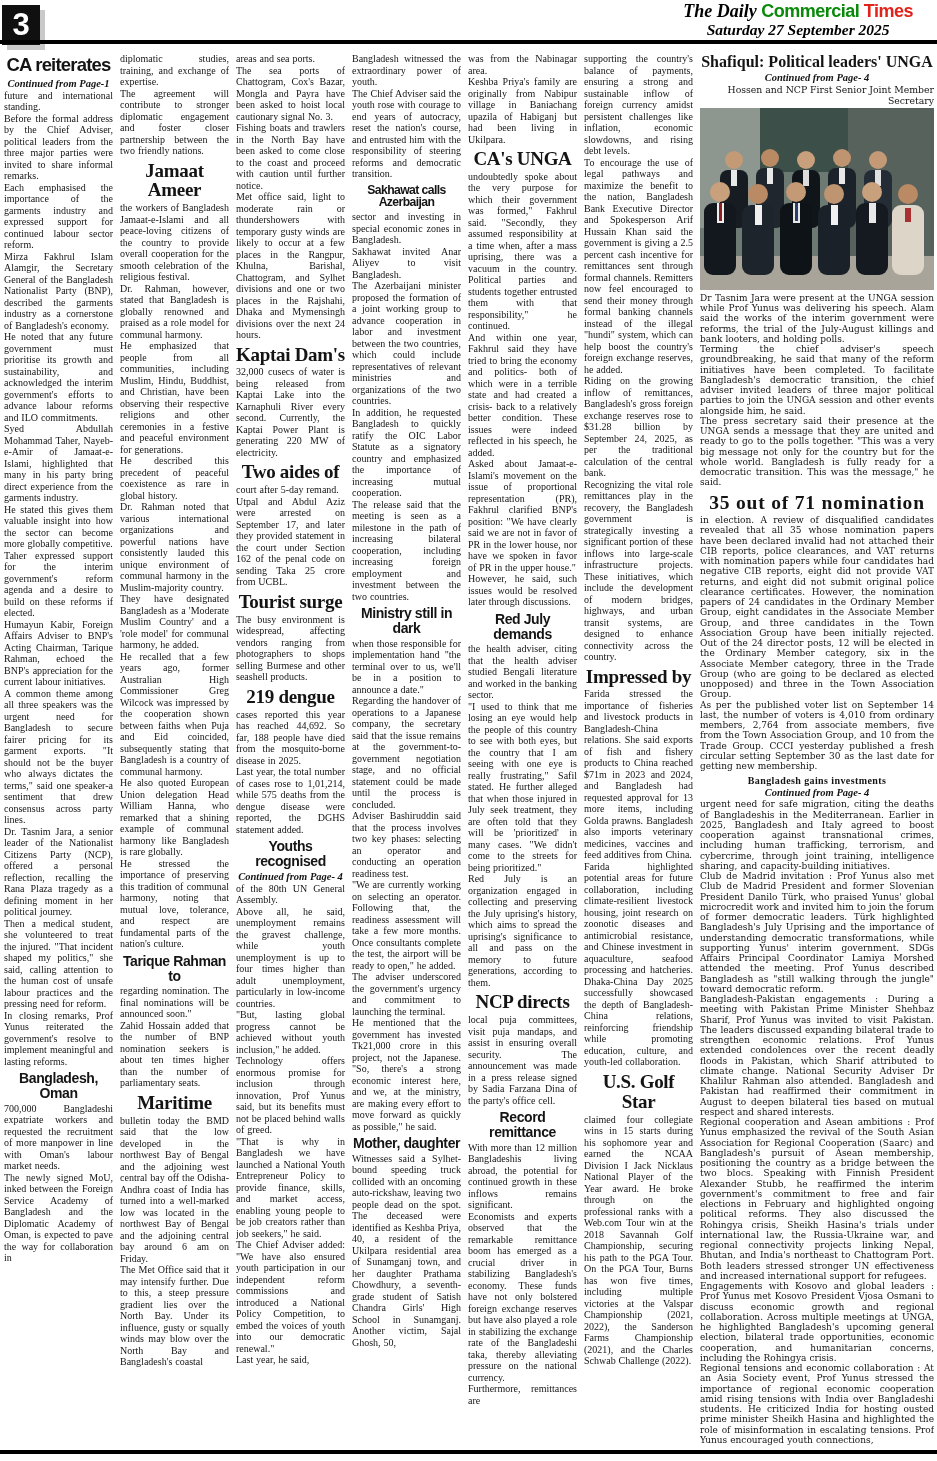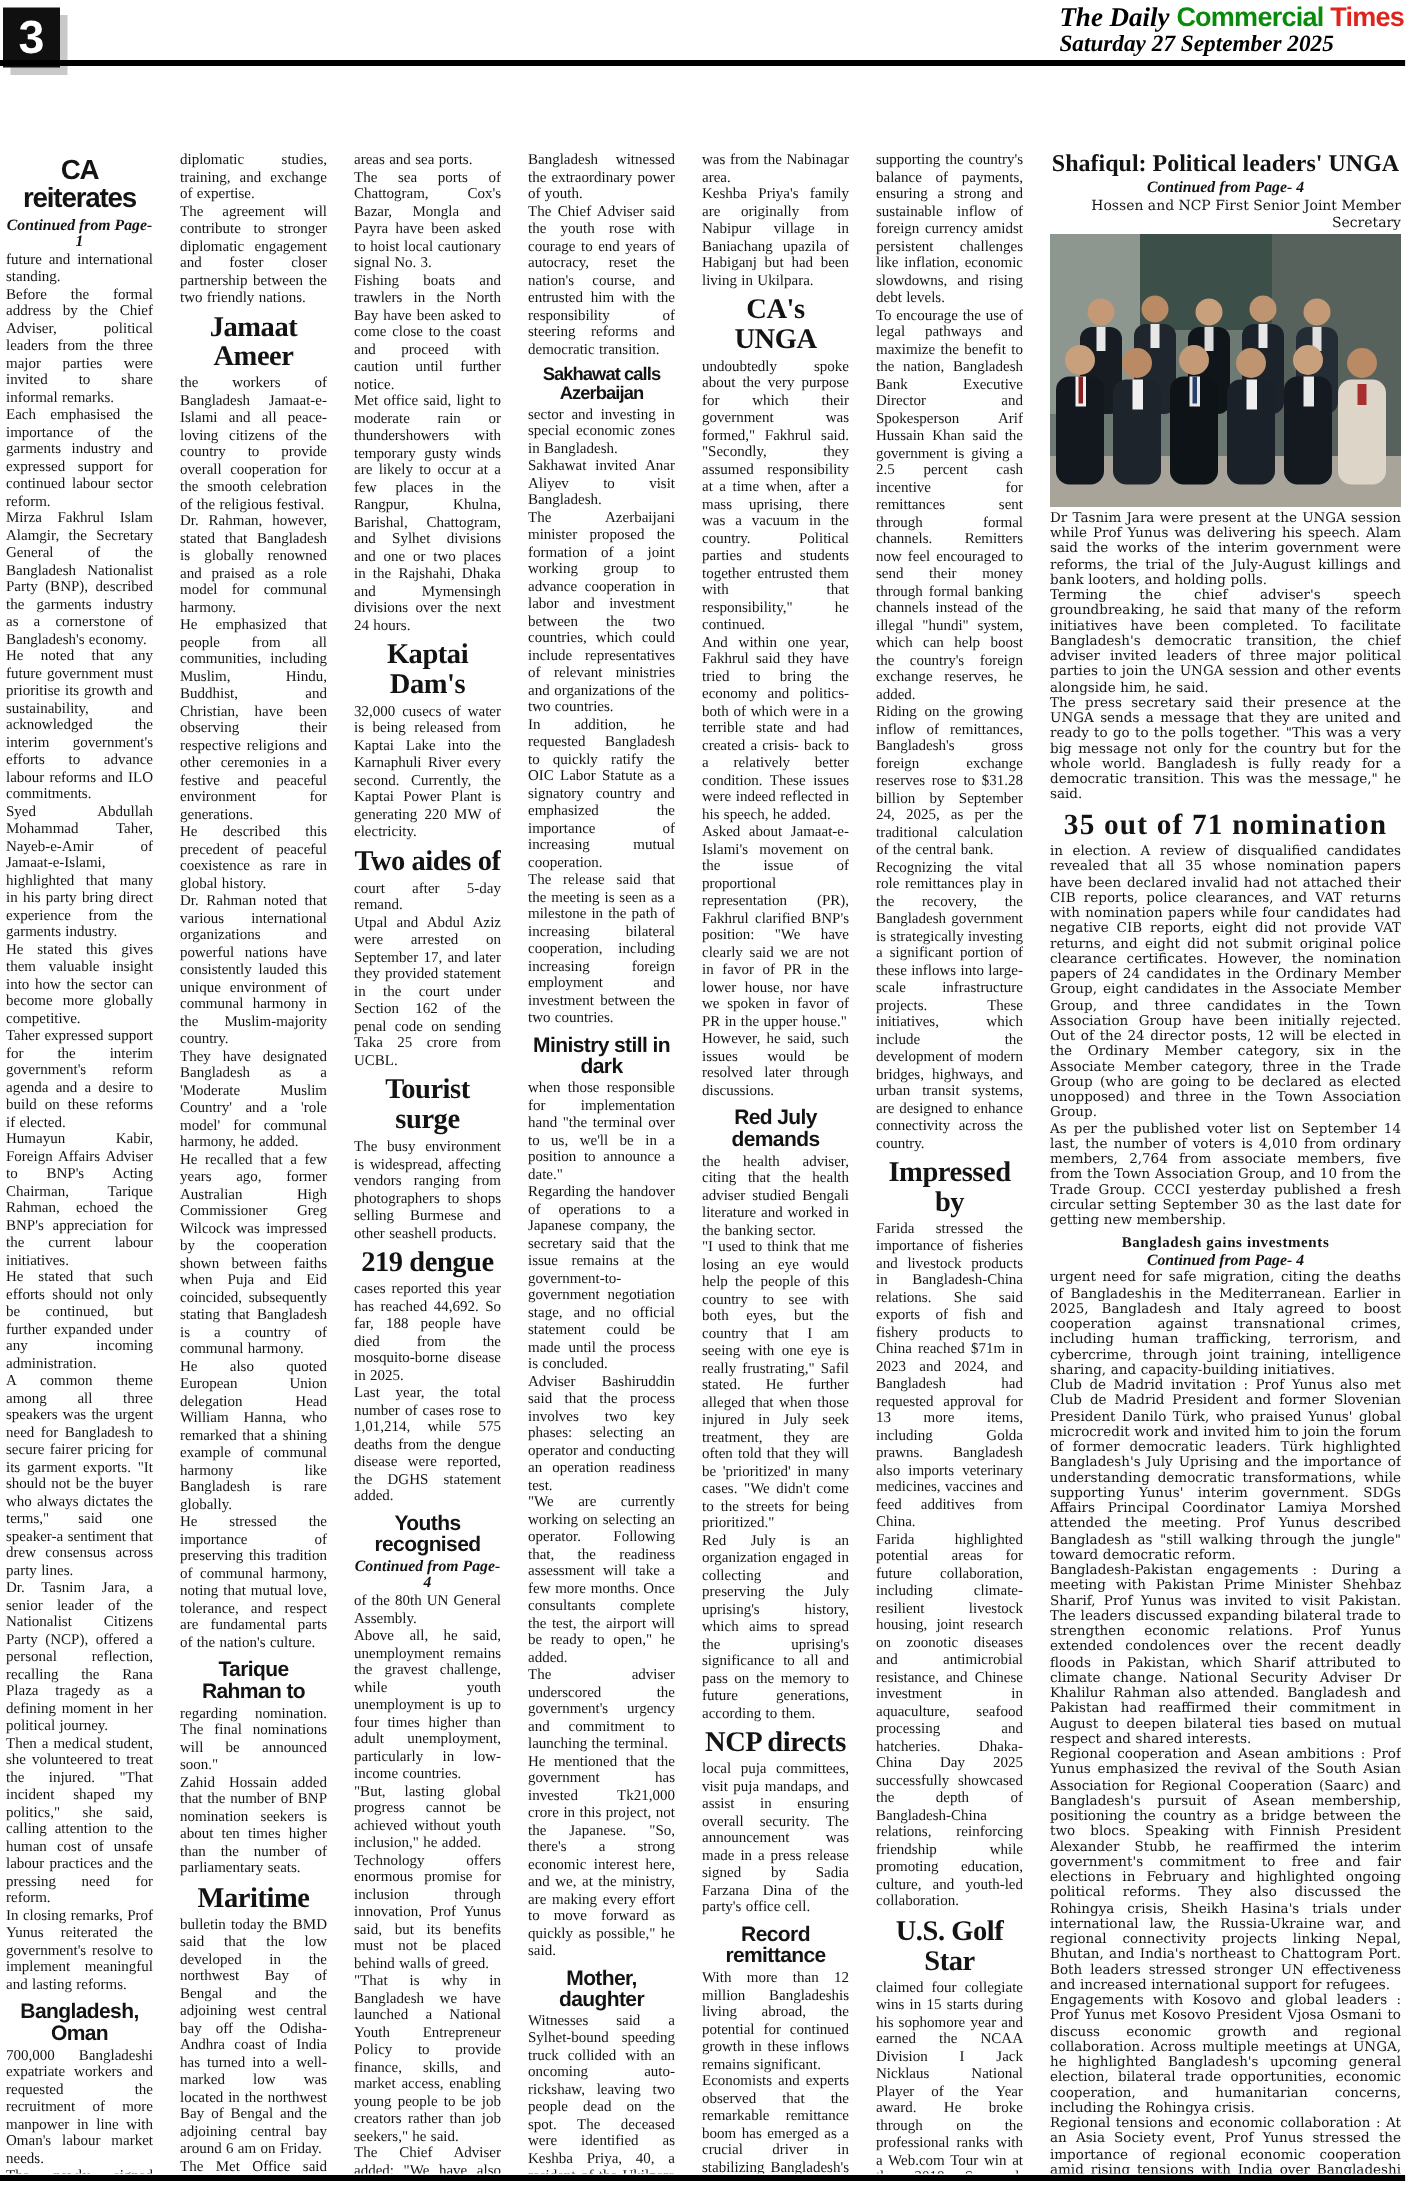--- a/index.html
+++ b/index.html
@@ -3,29 +3,29 @@
 <meta charset="utf-8">
 <style>
   html,body{margin:0;padding:0;background:#ffffff;}
   .page{position:relative;width:937px;height:1461px;background:#fff;overflow:hidden;
         font-family:"Liberation Serif",serif;color:#141414;}
   
   .hdr{position:absolute;top:0;left:0;right:0;height:52px;}
   .pageno{position:absolute;top:5px;left:2px;width:38px;height:40px;background:#101010;color:#fff;
           font-family:"Liberation Sans",sans-serif;font-weight:700;font-size:31px;line-height:40px;
           text-align:center;box-shadow:5px 5px 0 #c9c9c9;}
-  .brandwrap{position:absolute;top:1px;right:1px;text-align:left;}
+  .brandwrap{position:absolute;top:1px;right:24px;text-align:center;}
   .brand{font-size:18px;line-height:20px;white-space:nowrap;}
   .brand .daily{font-style:italic;font-weight:700;font-family:"Liberation Serif",serif;color:#000;}
   .brand .comm{font-family:"Liberation Sans",sans-serif;font-weight:700;letter-spacing:-0.5px;}
   .brand .times{font-family:"Liberation Sans",sans-serif;font-weight:700;letter-spacing:-0.5px;}
   .dateline{font-style:italic;font-weight:700;font-size:15.5px;line-height:18px;color:#000;}
   .hrule{position:absolute;top:40px;left:0;right:0;height:4px;background:#000;}
   
-  .cols{position:absolute;top:53px;left:4px;right:3px;bottom:12px;display:flex;gap:18px;overflow:hidden;margin-top:48px;}
+  .cols{position:absolute;top:53px;left:4px;right:3px;bottom:12px;display:flex;gap:7px;overflow:hidden;}
   .col{flex:1 1 0;min-width:0;overflow:hidden;}
   .right{flex:0 0 234px;overflow:hidden;}
   .p{margin:0;font-size:10px;line-height:1.15;text-align:justify;word-spacing:0.4px;}
   .h1{font-weight:700;font-size:19px;line-height:1.05;text-align:center;margin:4px 0 2px;letter-spacing:-0.3px;}
   .h1s{font-family:"Liberation Sans",sans-serif;font-weight:700;font-size:18.5px;line-height:1.02;
        text-align:center;margin:3px 0 3px;letter-spacing:-0.8px;}
   .h2s{font-family:"Liberation Sans",sans-serif;font-weight:700;font-size:14px;line-height:1.05;
        text-align:center;margin:4px 0 2px;letter-spacing:-0.4px;}
   .h2s.xs{font-size:12.2px;letter-spacing:-0.6px;}
   .cont{font-weight:700;font-style:italic;font-size:10.5px;text-align:center;margin:0 0 1px;}
@@ -62,21 +62,20 @@
         <div class="cont">Continued from Page-1</div>
         <p class="p">future and international standing.</p>
         <p class="p">Before the formal address by the Chief Adviser, political leaders from the three major parties were invited to share informal remarks.</p>
         <p class="p">Each emphasised the importance of the garments industry and expressed support for continued labour sector reform.</p>
         <p class="p">Mirza Fakhrul Islam Alamgir, the Secretary General of the Bangladesh Nationalist Party (BNP), described the garments industry as a cornerstone of Bangladesh's economy.</p>
         <p class="p">He noted that any future government must prioritise its growth and sustainability, and acknowledged the interim government's efforts to advance labour reforms and ILO commitments.</p>
         <p class="p">Syed Abdullah Mohammad Taher, Nayeb-e-Amir of Jamaat-e-Islami, highlighted that many in his party bring direct experience from the garments industry.</p>
         <p class="p">He stated this gives them valuable insight into how the sector can become more globally competitive.</p>
         <p class="p">Taher expressed support for the interim government's reform agenda and a desire to build on these reforms if elected.</p>
         <p class="p">Humayun Kabir, Foreign Affairs Adviser to BNP's Acting Chairman, Tarique Rahman, echoed the BNP's appreciation for the current labour initiatives.</p>
-        <p class="p">He stated that such efforts should not only be continued, but further expanded under any incoming administration.</p>
         <p class="p">A common theme among all three speakers was the urgent need for Bangladesh to secure fairer pricing for its garment exports. "It should not be the buyer who always dictates the terms," said one speaker-a sentiment that drew consensus across party lines.</p>
         <p class="p">Dr. Tasnim Jara, a senior leader of the Nationalist Citizens Party (NCP), offered a personal reflection, recalling the Rana Plaza tragedy as a defining moment in her political journey.</p>
         <p class="p">Then a medical student, she volunteered to treat the injured. "That incident shaped my politics," she said, calling attention to the human cost of unsafe labour practices and the pressing need for reform.</p>
         <p class="p">In closing remarks, Prof Yunus reiterated the government's resolve to implement meaningful and lasting reforms.</p>
         <div class="h2s">Bangladesh, Oman</div>
         <p class="p">700,000 Bangladeshi expatriate workers and requested the recruitment of more manpower in line with Oman's labour market needs.</p>
         <p class="p">The newly signed MoU, inked between the Foreign Service Academy of Bangladesh and the Diplomatic Academy of Oman, is expected to pave the way for collaboration in</p>
       </div>
       <div class="col">
         <p class="p">diplomatic studies, training, and exchange of expertise.</p>

